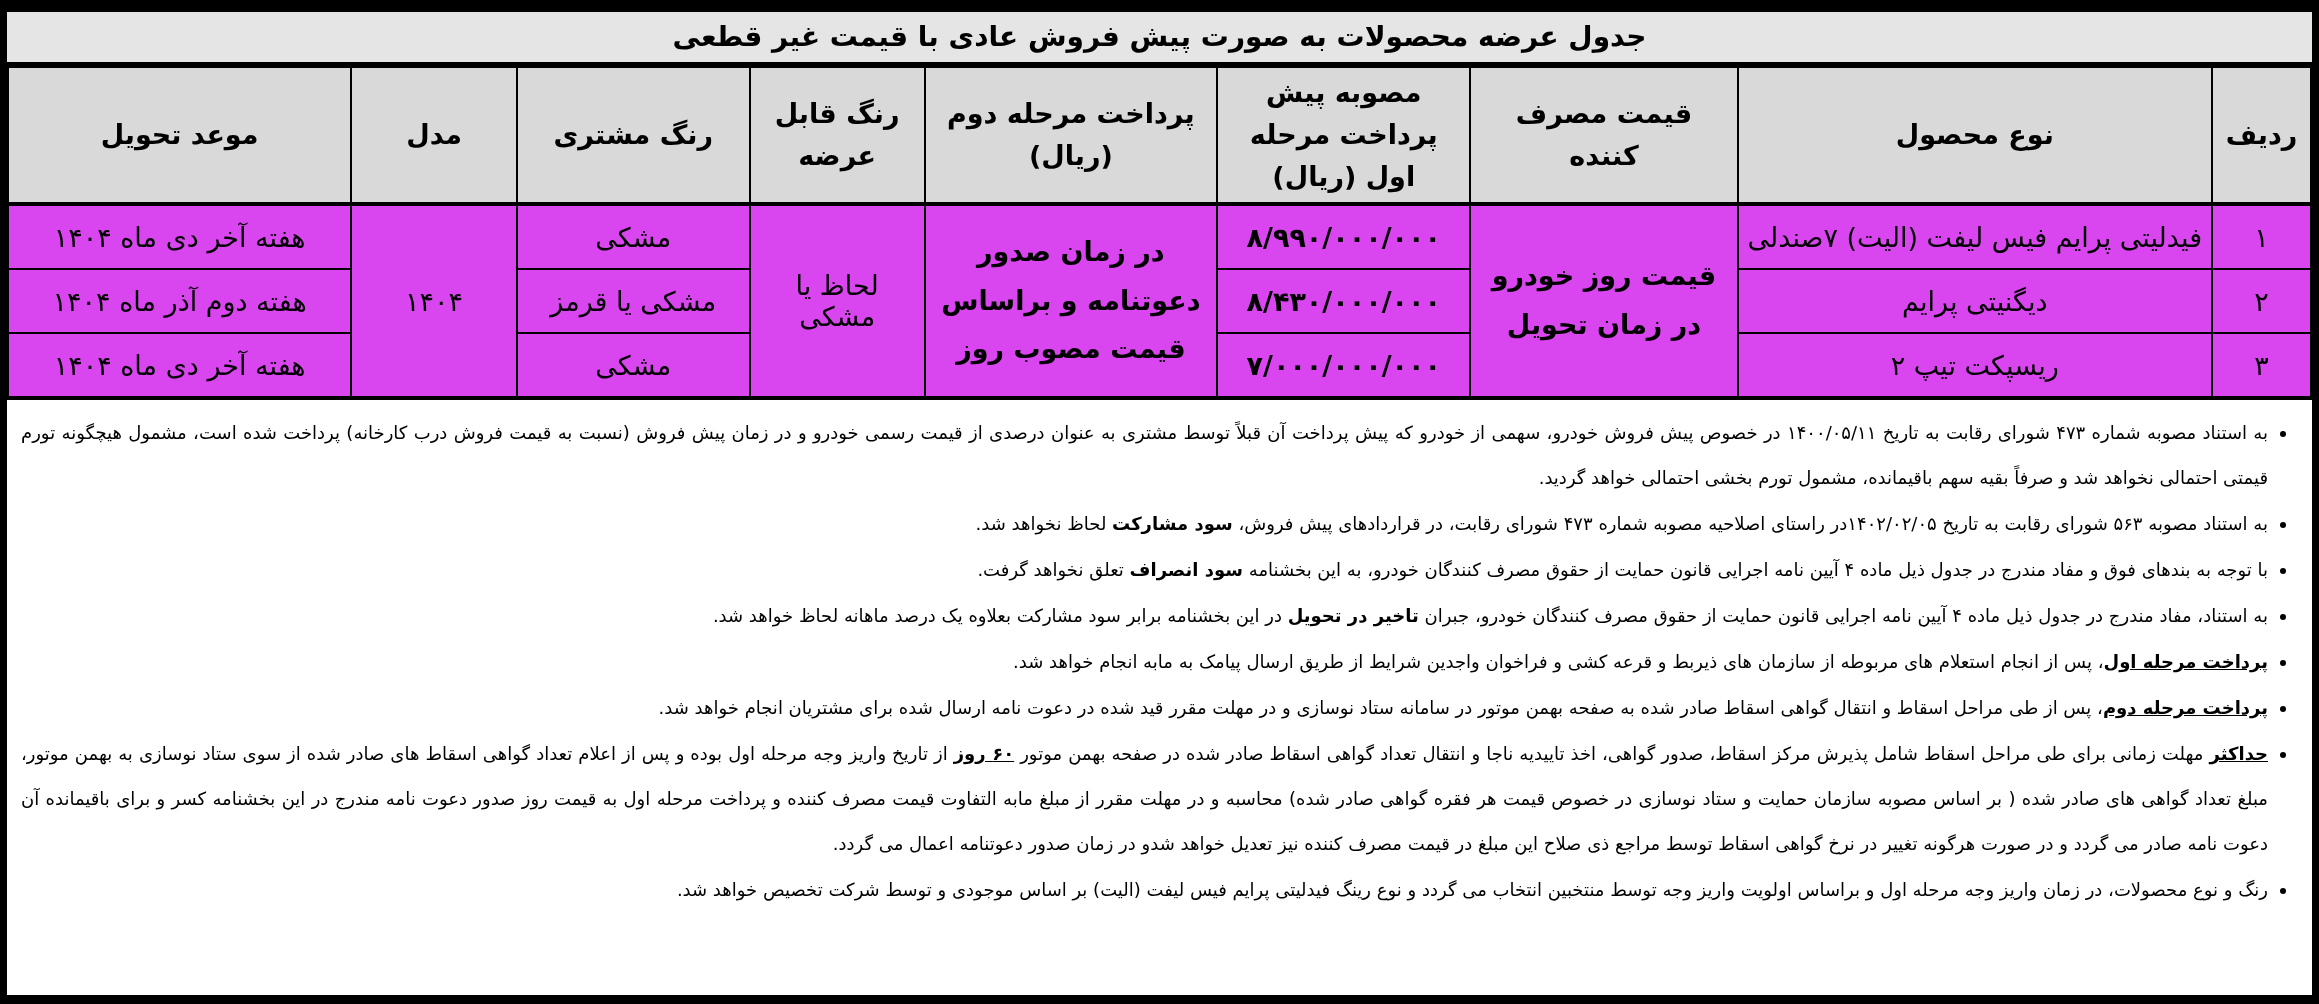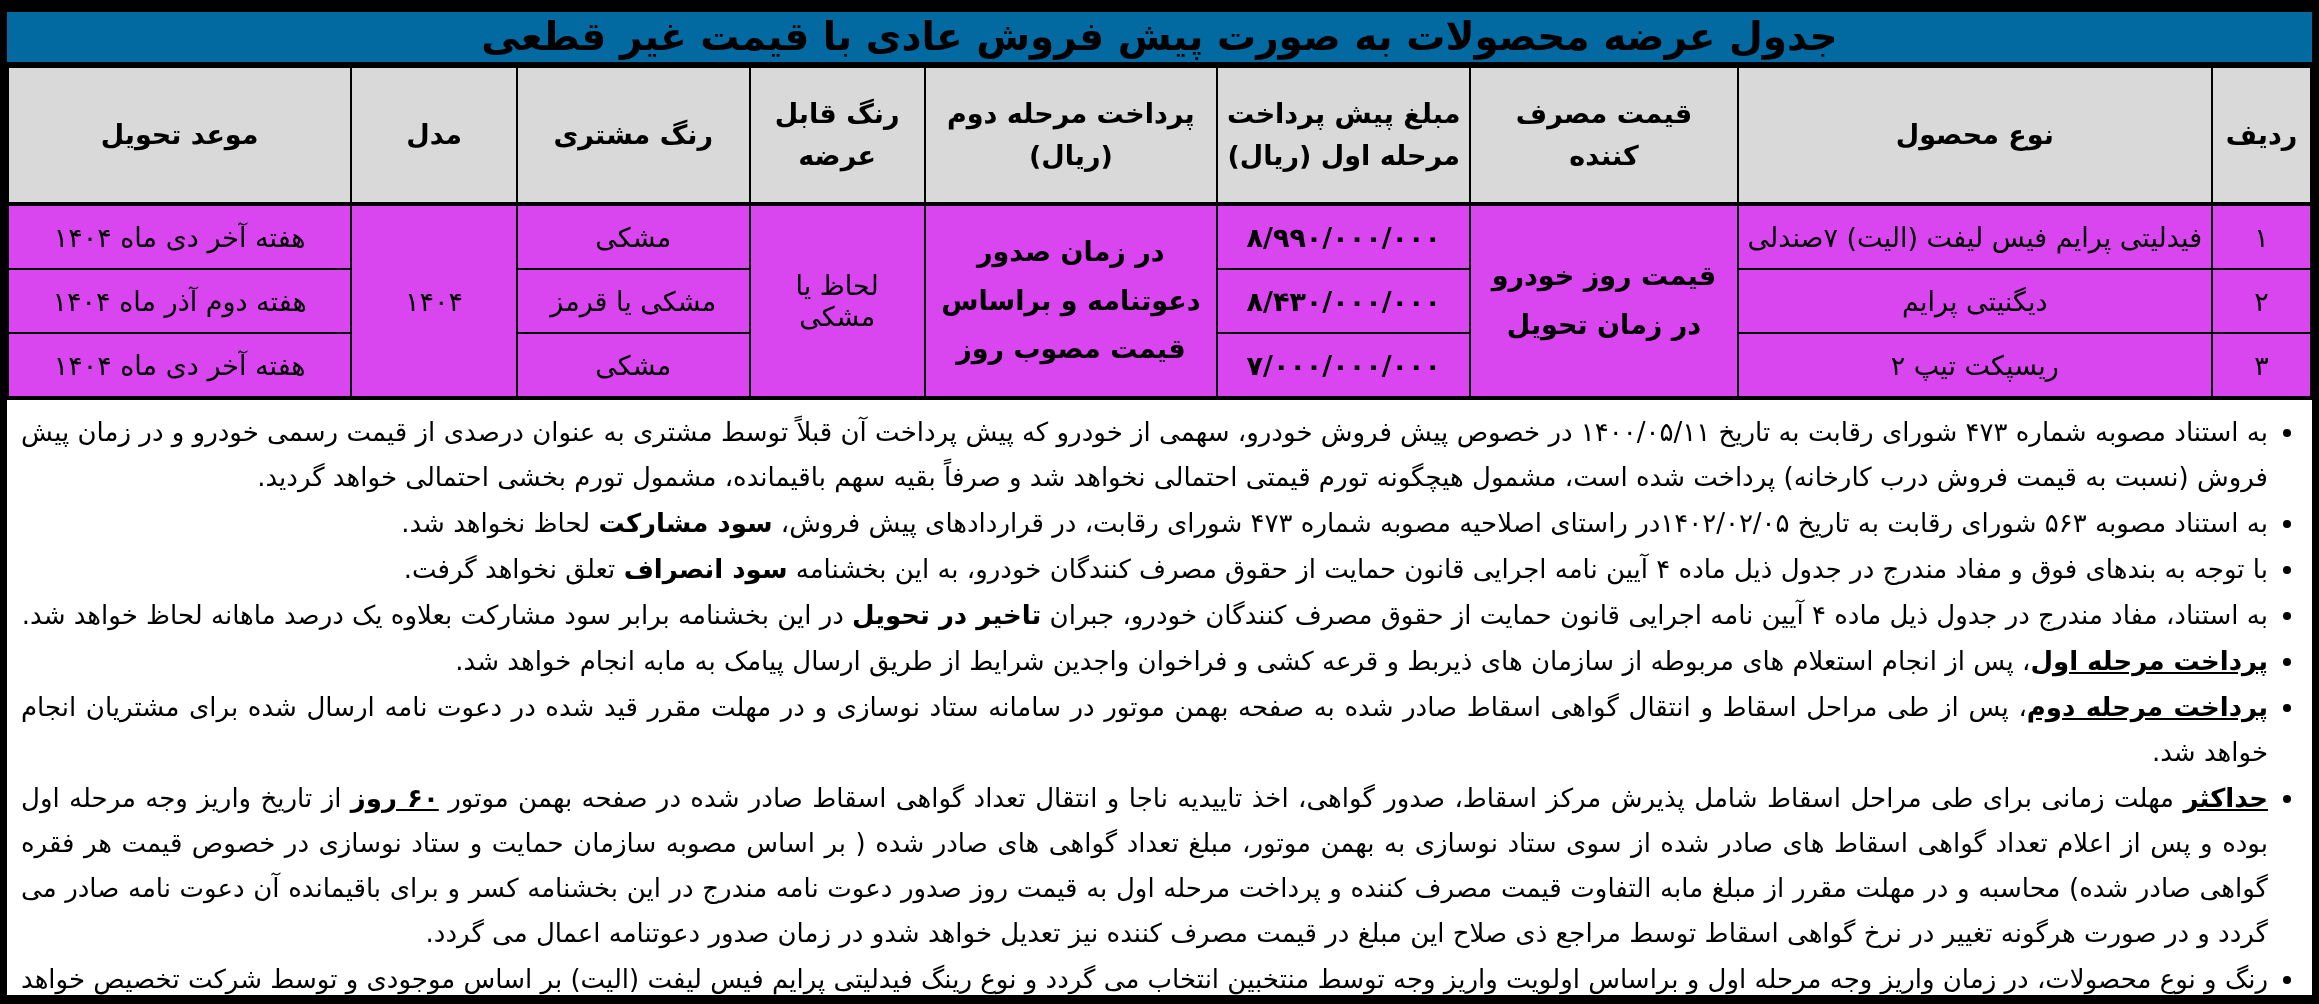--- a/index.html
+++ b/index.html
@@ -12,27 +12,27 @@
     box-sizing:border-box;
     width:2319px;
     height:1004px;
     border:7px solid #000;
     border-top-width:12px;
     border-bottom-width:9px;
     background:#fff;
     overflow:hidden;
   }
   .title-bar{
-    background:#0369a1;
+    background:#e5e5e5;
     border-bottom:4px solid #000;
     height:50px;
     line-height:50px;
     text-align:center;
     font-weight:bold;
-    font-size:39px;
+    font-size:28px;
   }
   table.products{
     width:100%;
     border-collapse:collapse;
     table-layout:fixed;
   }
   table.products th,
   table.products td{
     border:2px solid #000;
     text-align:center;
@@ -55,21 +55,21 @@
   }
   table.products{border-bottom:4px solid #000;}
   td.num{font-weight:bold;}
   td.merged-bold{font-weight:bold;line-height:1.8;}
   ul.notes{
     margin:0;
     padding:10px 44px 8px 14px;
     list-style:disc outside;
   }
   ul.notes li{
-    font-size:26px;
+    font-size:18px;
     line-height:45px;
     text-align:justify;
     margin:0 0 1px 0;
   }
   .b{font-weight:bold;}
   .u{text-decoration:underline;}
 </style>
 </head>
 <body>
 
@@ -87,21 +87,21 @@
       <col style="width:7.6%">
       <col style="width:10.1%">
       <col style="width:7.2%">
       <col style="width:14.9%">
     </colgroup>
     <thead>
       <tr>
         <th>ردیف</th>
         <th>نوع محصول</th>
         <th>قیمت مصرف کننده</th>
-        <th>مبلغ پیش پرداخت مرحله اول (ریال)</th>
+        <th>مصوبه پیش پرداخت مرحله اول (ریال)</th>
         <th>پرداخت مرحله دوم (ریال)</th>
         <th>رنگ قابل عرضه</th>
         <th>رنگ مشتری</th>
         <th>مدل</th>
         <th>موعد تحویل</th>
       </tr>
     </thead>
     <tbody>
       <tr>
         <td>۱</td>

